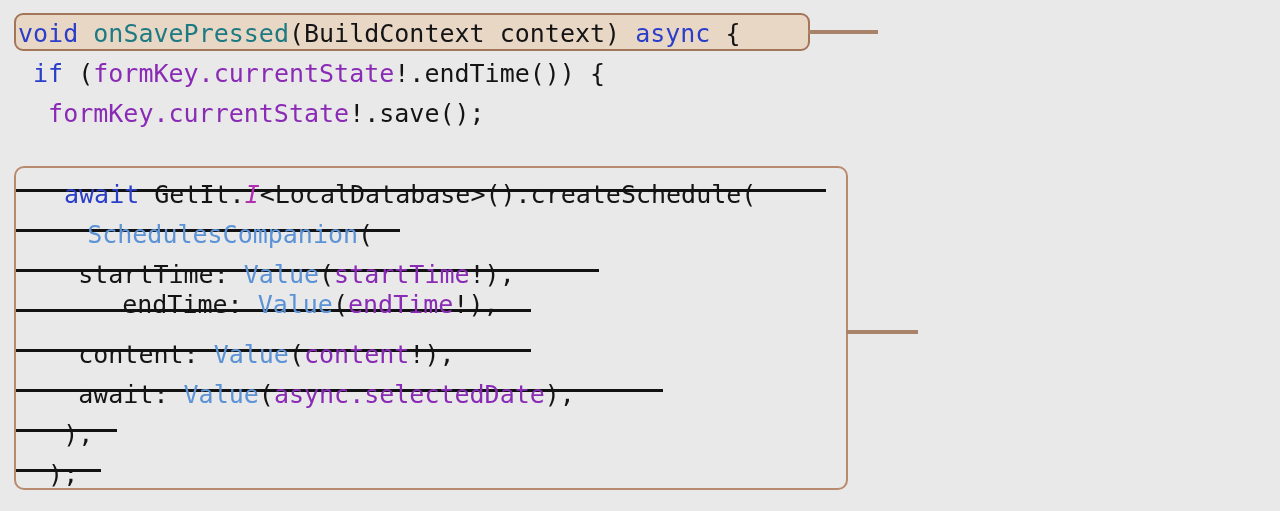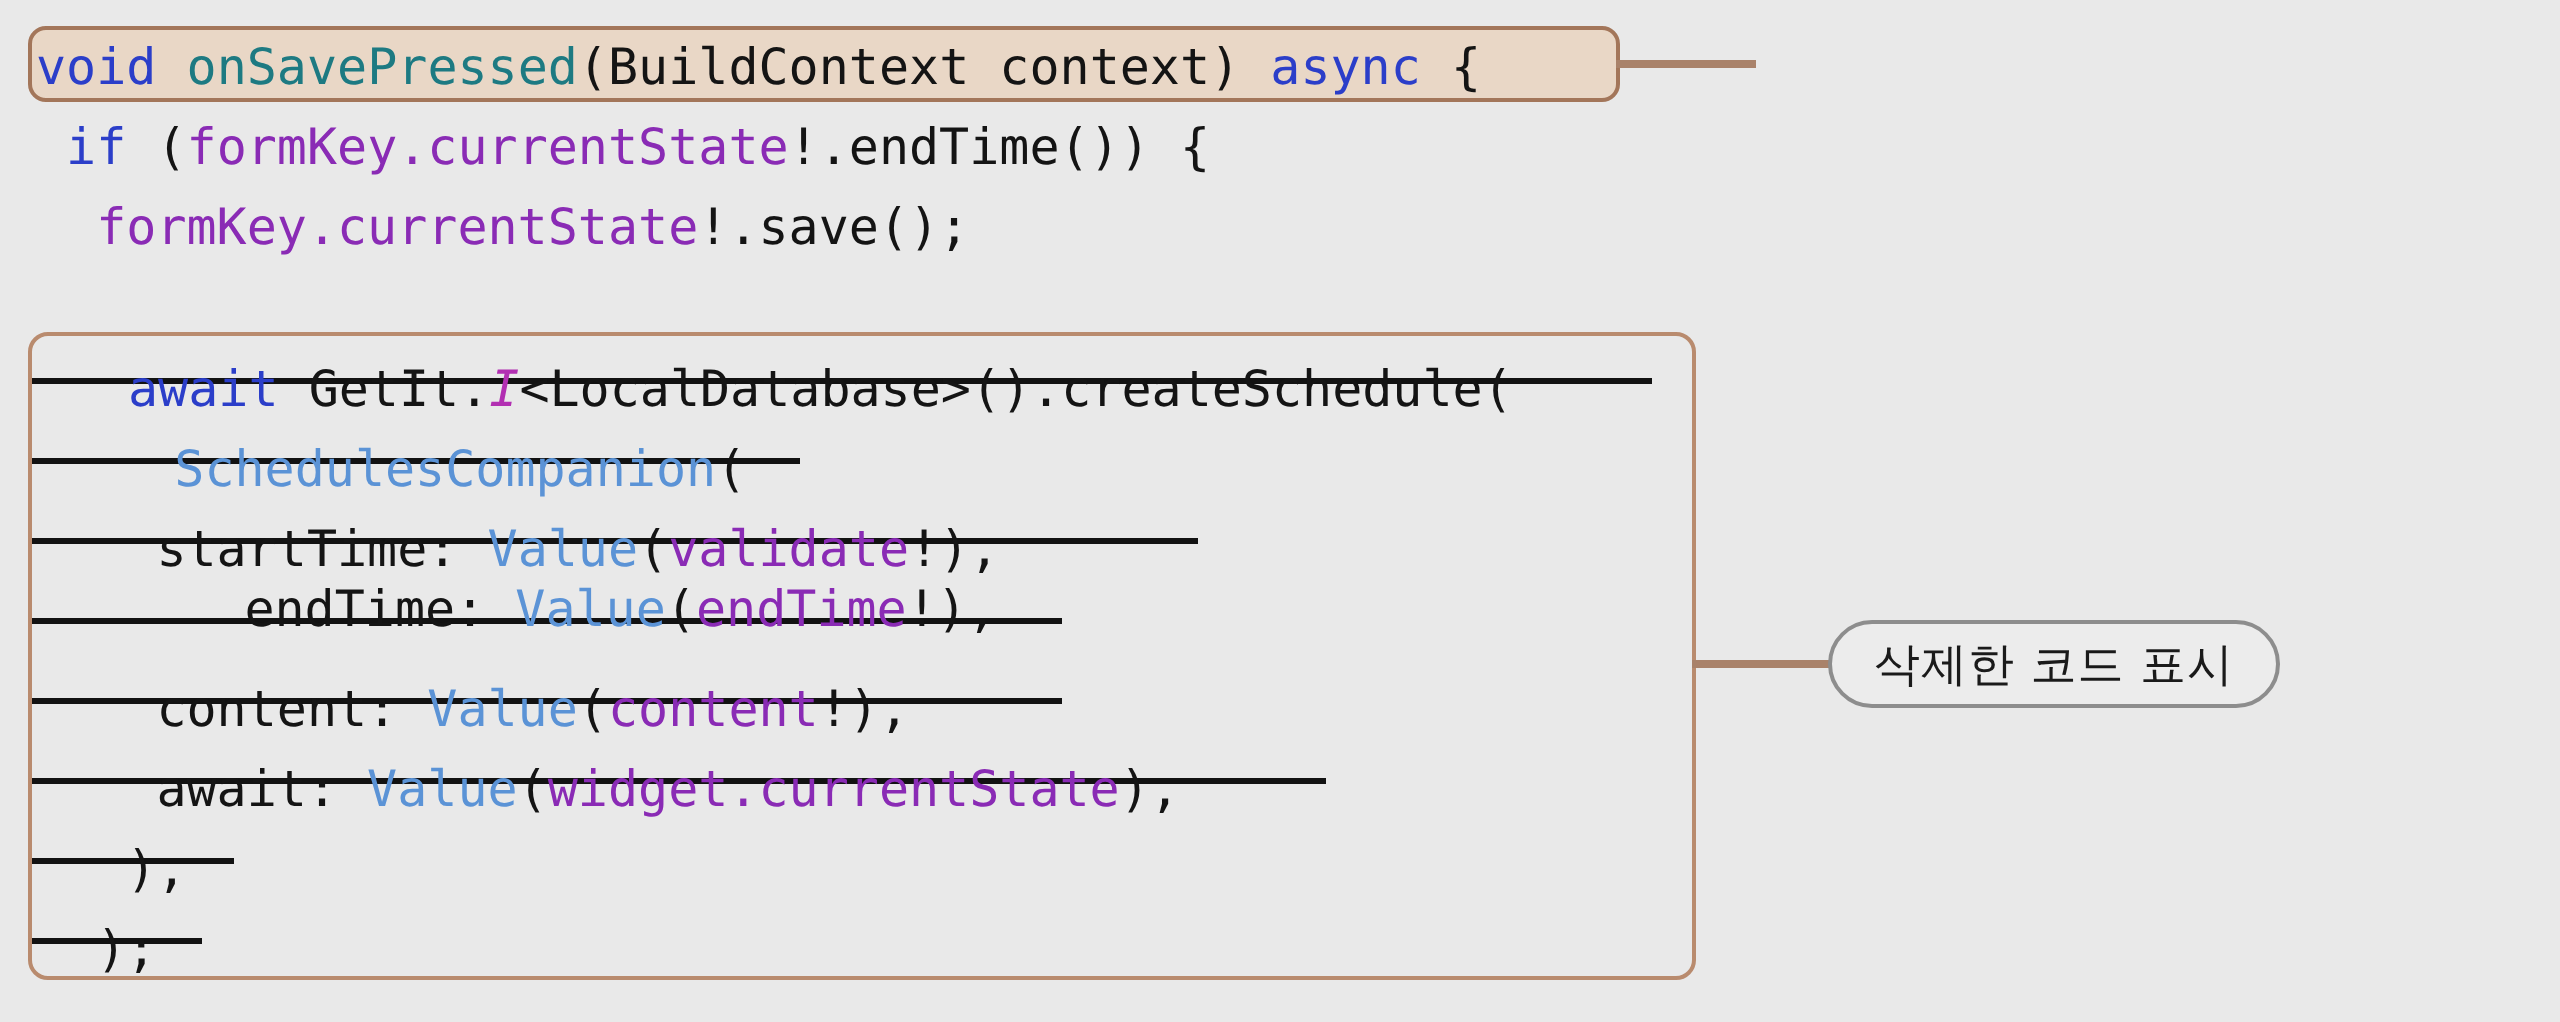--- a/index.html
+++ b/index.html
@@ -130,31 +130,28 @@
     <div class="strike" style="top:389px; width:647px;"></div>
     <div class="strike" style="top:429px; width:101px;"></div>
     <div class="strike" style="top:469px; width:85px;"></div>
 
     <div id="code-lines">
         <div class="code-line" style="top: 14px; left: 18px;"><span class="kw">void</span><span class="plain"> </span><span class="fn">onSavePressed</span><span class="plain">(BuildContext context) </span><span class="kw">async</span><span class="plain"> {</span></div>
         <div class="code-line" style="top: 54px; left: 33.05px;"><span class="kw">if</span><span class="plain"> (</span><span class="prop">formKey.currentState</span><span class="plain">!.endTime()) {</span></div>
         <div class="code-line" style="top: 94px; left: 48.1px;"><span class="prop">formKey.currentState</span><span class="plain">!.save();</span></div>
         <div class="code-line" style="top: 175px; left: 64px;"><span class="kw">await</span><span class="plain"> GetIt.</span><span class="itl">I</span><span class="plain">&lt;LocalDatabase&gt;().createSchedule(</span></div>
         <div class="code-line" style="top: 215px; left: 63.15px; margin-left: 24px;"><span class="type">SchedulesCompanion</span><span class="plain">(</span></div>
-        <div class="code-line" style="top: 255px; left: 78.2px;"><span class="plain">startTime: </span><span class="type">Value</span><span class="plain">(</span><span class="prop">validate</span><span class="plain">!),</span></div>
+        <div class="code-line" style="top: 255px; left: 78.2px;"><span class="plain">startTime: </span><span class="type">Value</span><span class="plain">(</span><span class="prop">startTime</span><span class="plain">!),</span></div>
         <div class="code-line" style="top: 285px; left: 78.2px; margin-left: 44px;"><span class="plain">endTime: </span><span class="type">Value</span><span class="plain">(</span><span class="prop">endTime</span><span class="plain">!),</span></div>
         <div class="code-line" style="top: 335px; left: 78.2px;"><span class="plain">content: </span><span class="type">Value</span><span class="plain">(</span><span class="prop">content</span><span class="plain">!),</span></div>
-        <div class="code-line" style="top: 375px; left: 78.2px;"><span class="plain">await: </span><span class="type">Value</span><span class="plain">(</span><span class="prop">widget.currentState</span><span class="plain">),</span></div>
+        <div class="code-line" style="top: 375px; left: 78.2px;"><span class="plain">await: </span><span class="type">Value</span><span class="plain">(</span><span class="prop">async.selectedDate</span><span class="plain">),</span></div>
         <div class="code-line" style="top: 415px; left: 63.15px;"><span class="plain">),</span></div>
         <div class="code-line" style="top: 455px; left: 48.1px;"><span class="plain">);</span></div>
       </div>
   </div>
 
   <div class="connector" style="left:808px; top:30px; width:70px; height:4px;"></div>
 
   <div class="connector" style="left:846px; top:330px; width:72px; height:4px;"></div>
 
 
-  <div class="callout" id="callout-deleted">
-    <span class="callout-label">삭제한 코드 표시</span>
-  </div>
 
 </div>
 
 </body></html>

